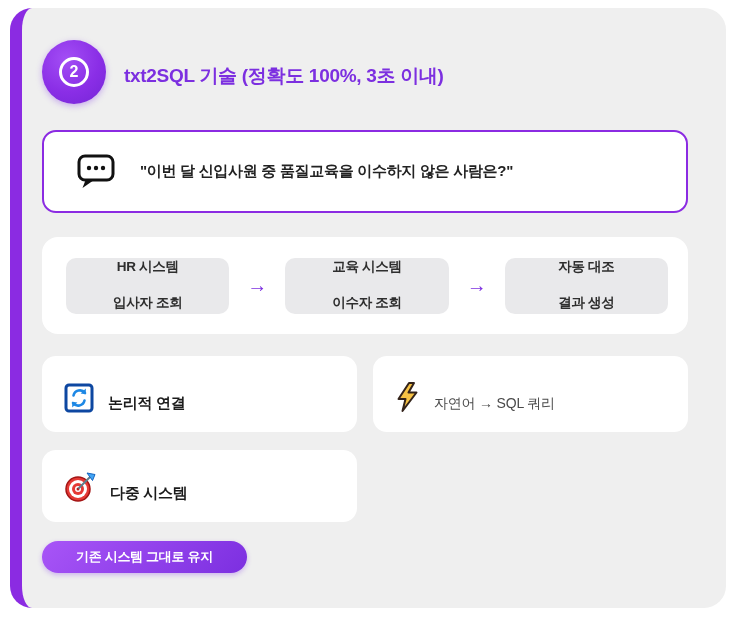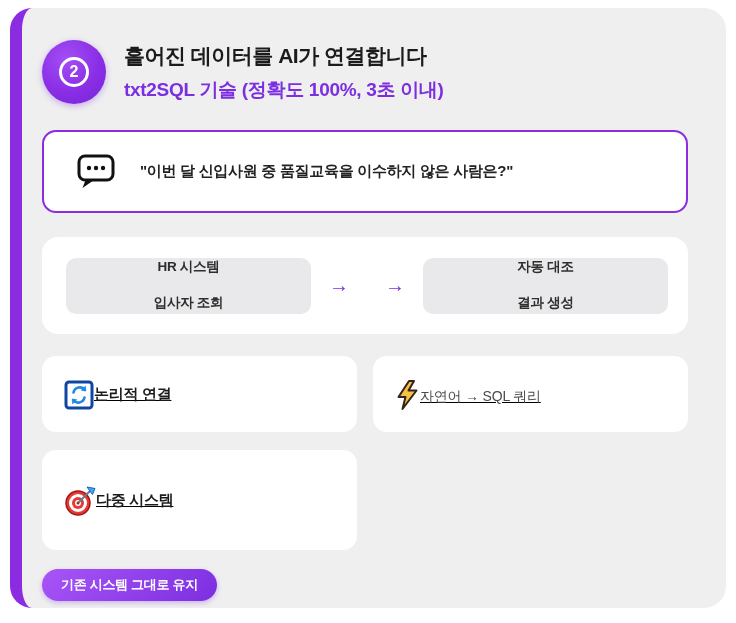--- a/index.html
+++ b/index.html
@@ -52,49 +52,48 @@
     color:#7c2fe0; font-size:20px; font-weight:bold; margin:0 18px; flex:0 0 auto;
   }
 
   
   .feature-grid {
     margin-top:22px; display:grid; grid-template-columns:1fr 1fr;
     gap:18px 16px;
   }
   .feature-card {
     background:#ffffff; border-radius:14px; height:76px;
-    display:flex; align-items:center; padding:19px 22px;text-decoration:underline;
+    display:flex; align-items:flex-end; gap:14px; padding:19px 22px;
   }
-  .feature-card.tall { height:100px; }
+  .feature-card.tall { height:72px; }
   .f-icon { flex:0 0 auto; margin-top:1px; }
   .f-title { font-size:15px; font-weight:bold; color:#1b1b1b; letter-spacing:-0.3px; }
   .f-desc  { margin-top:6px; font-size:14px; color:#4a4a4a; letter-spacing:-0.2px; }
 
   
   .pill {
     display:inline-block; margin-top:19px;
     background:linear-gradient(135deg,#a855f7 0%, #7c2fe0 100%);
     color:#ffffff; font-size:13px; font-weight:bold;
-    padding:7px 19px; border-radius:999px; letter-spacing:-0.3px;
+    padding:7px 34px; border-radius:999px; letter-spacing:-0.3px;
     box-shadow:0 2px 5px rgba(124,42,232,.3);
   }
 </style>
 </head>
 <body>
 
 <div class="card">
 
   <div class="header">
     <div class="badge">
       <span class="badge-ring">
         <span>2</span>
       </span>
     </div>
     <div class="header-text">
-      <div class="title">흩어진 데이터를 AI가 연결합니다</div>
       <div class="subtitle">txt2SQL 기술 (정확도 100%, 3초 이내)</div>
     </div>
   </div>
 
   <div class="quote-box">
     <svg class="q-icon" width="40" height="38" viewBox="0 0 40 38">
       <rect x="3" y="3" width="34" height="24" rx="6" fill="#ffffff" stroke="#111111" stroke-width="3"></rect>
       <circle cx="13" cy="15" r="2.2" fill="#111111"></circle>
       <circle cx="20" cy="15" r="2.2" fill="#111111"></circle>
       <circle cx="27" cy="15" r="2.2" fill="#111111"></circle>
@@ -102,20 +101,24 @@
     </svg>
     <div class="quote-text">"이번 달 신입사원 중 품질교육을 이수하지 않은 사람은?"</div>
   </div>
 
   <div class="flow-panel">
     <div class="step">
       <span>HR 시스템</span>
       <span>입사자 조회</span>
     </div>
     <span class="flow-arrow">→</span>
+    <div class="step">
+      <span>교육 시스템</span>
+      <span>이수자 조회</span>
+    </div>
     <span class="flow-arrow">→</span>
     <div class="step">
       <span>자동 대조</span>
       <span>결과 생성</span>
     </div>
   </div>
 
   <div class="feature-grid">
 
     <div class="feature-card">

